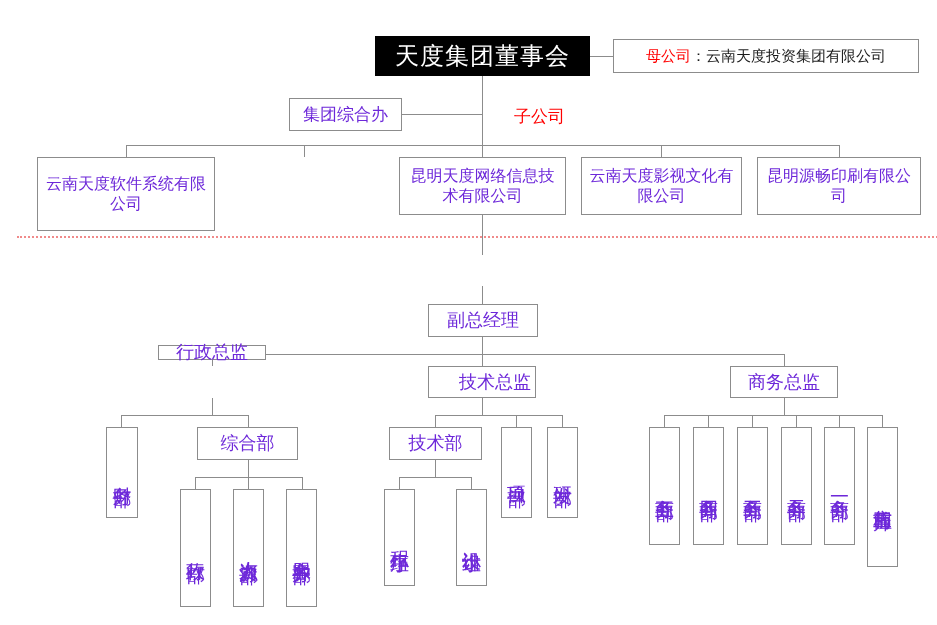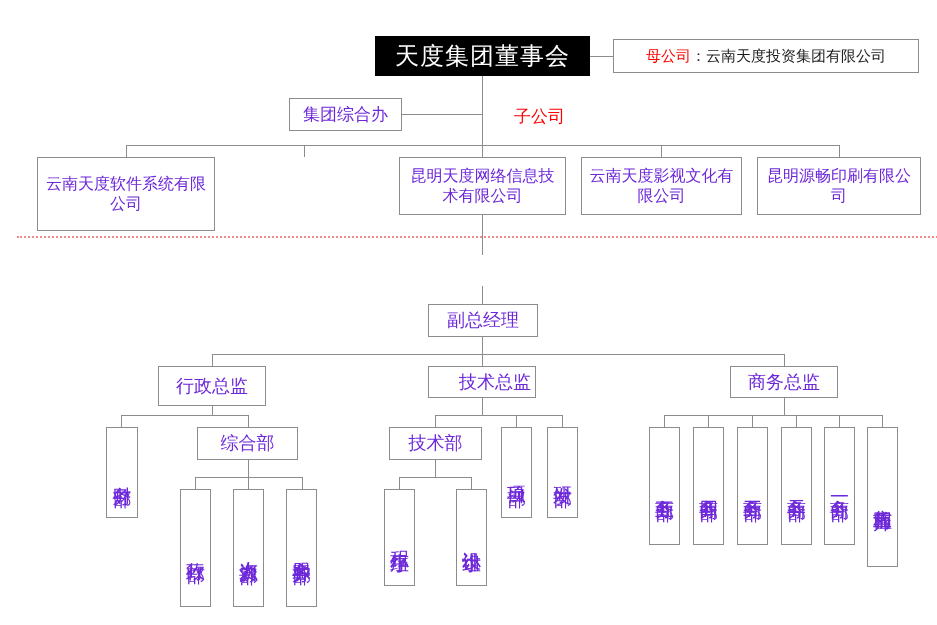--- a/index.html
+++ b/index.html
@@ -142,21 +142,21 @@
   <div class="node" style="left:411px; top:304px; width:110px; height:33px; font-size:18px;">副总经理</div>
 
   <div class="lineV" style="left:465px; top:337px; height:17px;"></div>
 
   <div class="lineH" style="left:195px; top:354px; width:572px;"></div>
 
   <div class="lineV" style="left:195px; top:354px; height:12px;"></div>
   <div class="lineV" style="left:465px; top:354px; height:12px;"></div>
   <div class="lineV" style="left:767px; top:354px; height:12px;"></div>
 
-  <div class="node" style="left:141px; top:366px; width:108px; height:40px; font-size:18px;">行政总监</div>
+  <div class="node" style="left:141px; top:345px; width:108px; height:15px; font-size:18px;">行政总监</div>
   <div class="node" style="left:411px; top:366px; width:108px; height:32px; font-size:18px;padding-left:26px;">技术总监</div>
   <div class="node" style="left:713px; top:366px; width:108px; height:32px; font-size:18px;">商务总监</div>
 
   <div class="lineV" style="left:195px; top:398px; height:17px;"></div>
   <div class="lineH" style="left:104px; top:415px; width:127px;"></div>
   <div class="lineV" style="left:104px; top:415px; height:12px;"></div>
   <div class="lineV" style="left:231px; top:415px; height:12px;"></div>
 
   <div class="node vertical" style="left:89px; top:427px; width:32px; height:91px; font-size:19px;">财务部</div>
 

